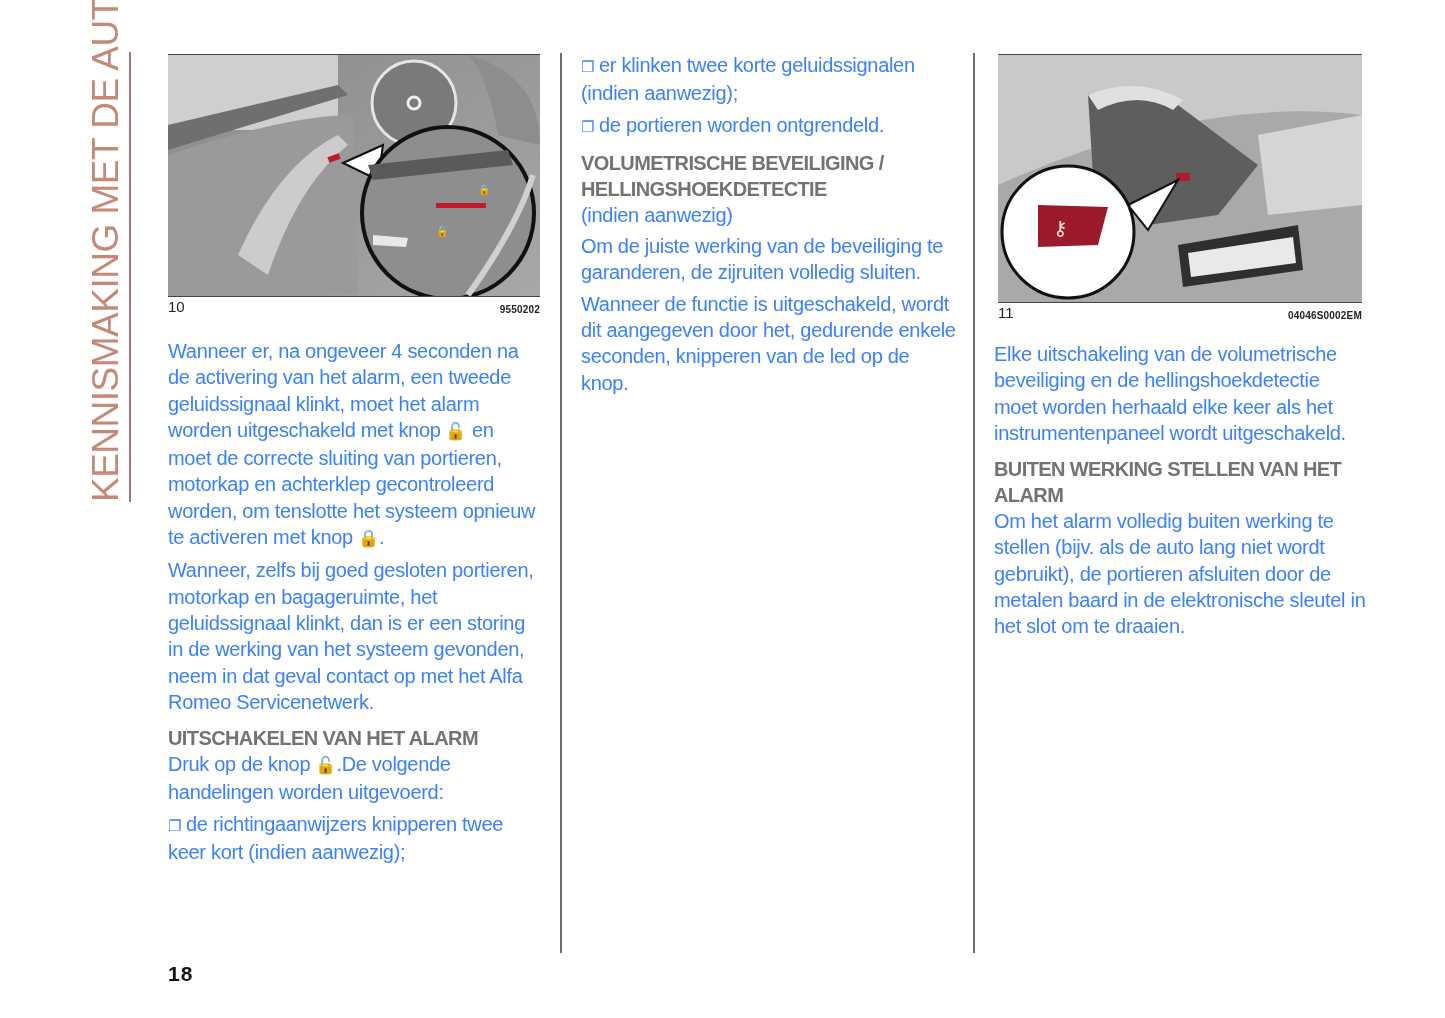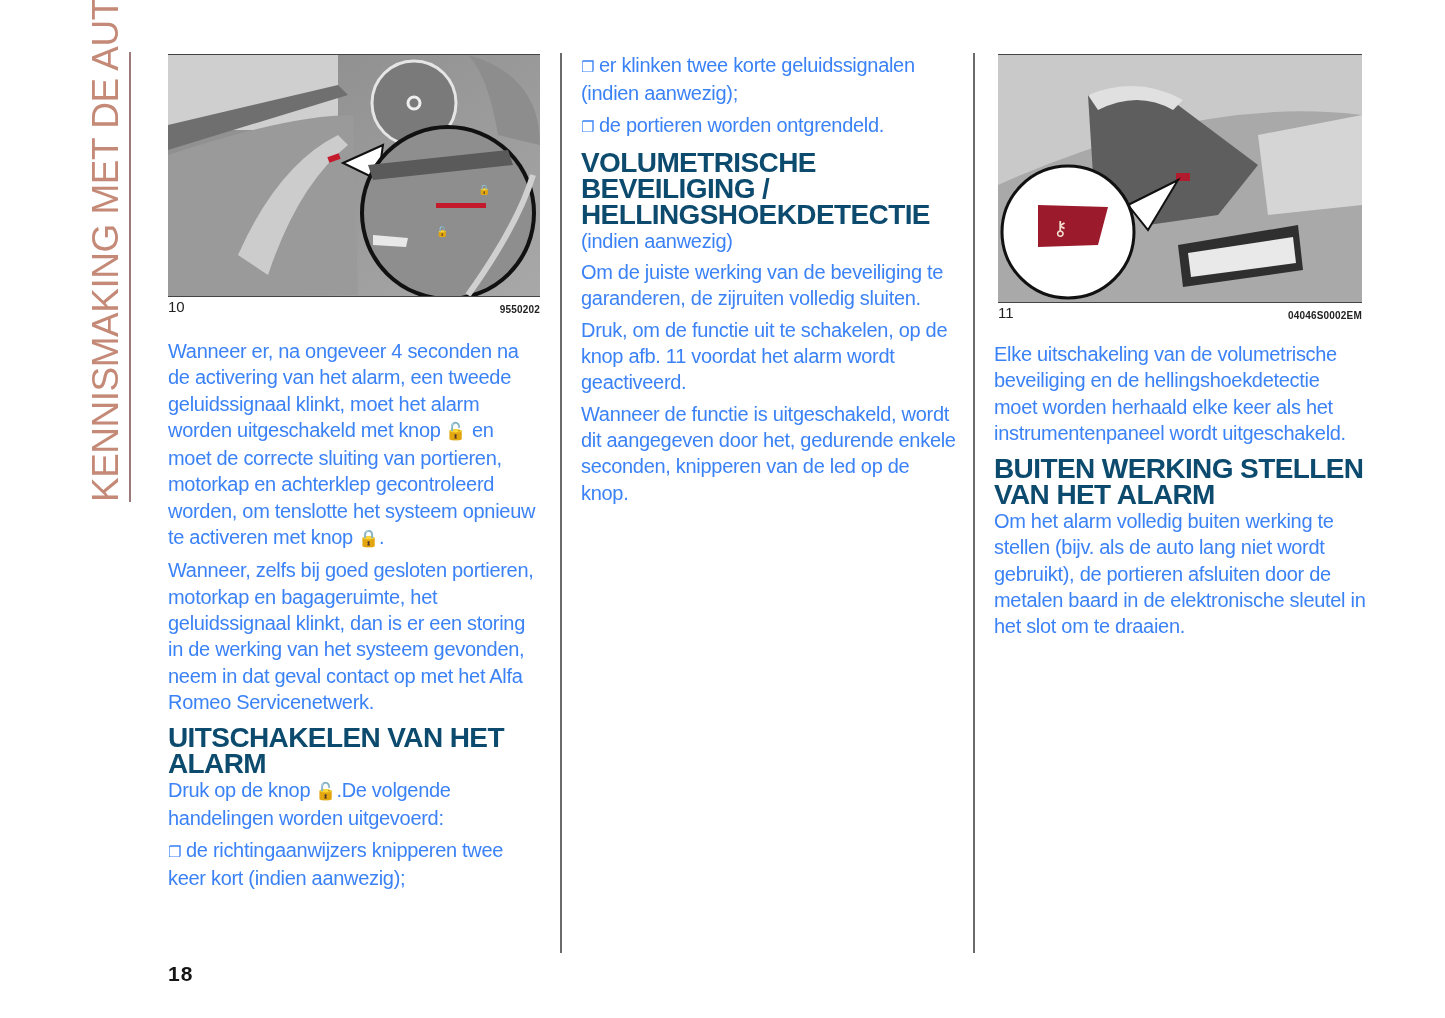--- a/index.html
+++ b/index.html
@@ -16,21 +16,21 @@
   .col1 { left:168px; top:54px; width:372px; }
   .col2 { left:581px; top:52px; width:380px; }
   .col3 { left:994px; top:54px; width:372px; }
   .figure { position:relative; }
   .photo { position:relative; overflow:hidden; background:#b9b9b9; border-top:1px solid #444; border-bottom:1px solid #444; }
   .cap { display:flex; justify-content:space-between; align-items:flex-end; margin-top:4px; height:14px; }
   .cap .num { font-size:15px; color:#222; }
   .cap .code { font-size:10px; font-weight:bold; color:#222; letter-spacing:0.2px; }
   p { margin:0; font-size:20px; line-height:26.3px; color:#3b82f6; letter-spacing:-0.3px; }
   p + p { margin-top:5px; }
-  h2 { margin:10px 0 0 0; font-size:28px; line-height:26px; font-weight:900; color:#0c4a6e; letter-spacing:-0.6px; text-transform:uppercase; }
+  h2 { margin:10px 0 0 0; font-size:20px; line-height:26px; font-weight:900; color:#737373; letter-spacing:-0.6px; text-transform:uppercase; }
   .bullet::before { content:"❐"; display:inline-block; width:18px; font-size:15px; }
   .page-num { position:absolute; left:168px; top:962px; font-size:21px; font-weight:900; color:#151515; letter-spacing:1px; }
   .lock { display:inline-block; font-size:17px; vertical-align:baseline; }
 </style>
 </head>
 <body>
 
 <div class="side-title">
   <div class="txt">KENNISMAKING MET DE AUTO</div>
 </div>
@@ -80,21 +80,20 @@
   <p style="margin-top:0"><span>Druk op de knop </span><span class="lock">🔓</span><span>.De volgende handelingen worden uitgevoerd:</span></p>
   <p class="bullet">de richtingaanwijzers knipperen twee keer kort (indien aanwezig);</p>
 </div>
 
 <div class="col col2">
   <p class="bullet">er klinken twee korte geluidssignalen (indien aanwezig);</p>
   <p class="bullet">de portieren worden ontgrendeld.</p>
   <h2>VOLUMETRISCHE BEVEILIGING / HELLINGSHOEKDETECTIE</h2>
   <p style="margin-top:0">(indien aanwezig)</p>
   <p>Om de juiste werking van de beveiliging te garanderen, de zijruiten volledig sluiten.</p>
-  <p>Druk, om de functie uit te schakelen, op de knop afb. 11 voordat het alarm wordt geactiveerd.</p>
   <p>Wanneer de functie is uitgeschakeld, wordt dit aangegeven door het, gedurende enkele seconden, knipperen van de led op de knop.</p>
 </div>
 
 <div class="col col3">
   <div class="figure" style="margin-left:4px;">
     <div class="photo" style="height:247px; width:364px;">
       <svg width="364" height="247" viewBox="0 0 364 247">
         <rect width="364" height="247" fill="#a9a9a9"></rect>
         <path d="M0 0 L364 0 L364 60 Q200 40 0 130 Z" fill="#c9c9c9"></path>
         <path d="M260 80 L364 60 L364 150 L270 160 Z" fill="#d5d5d5"></path>

